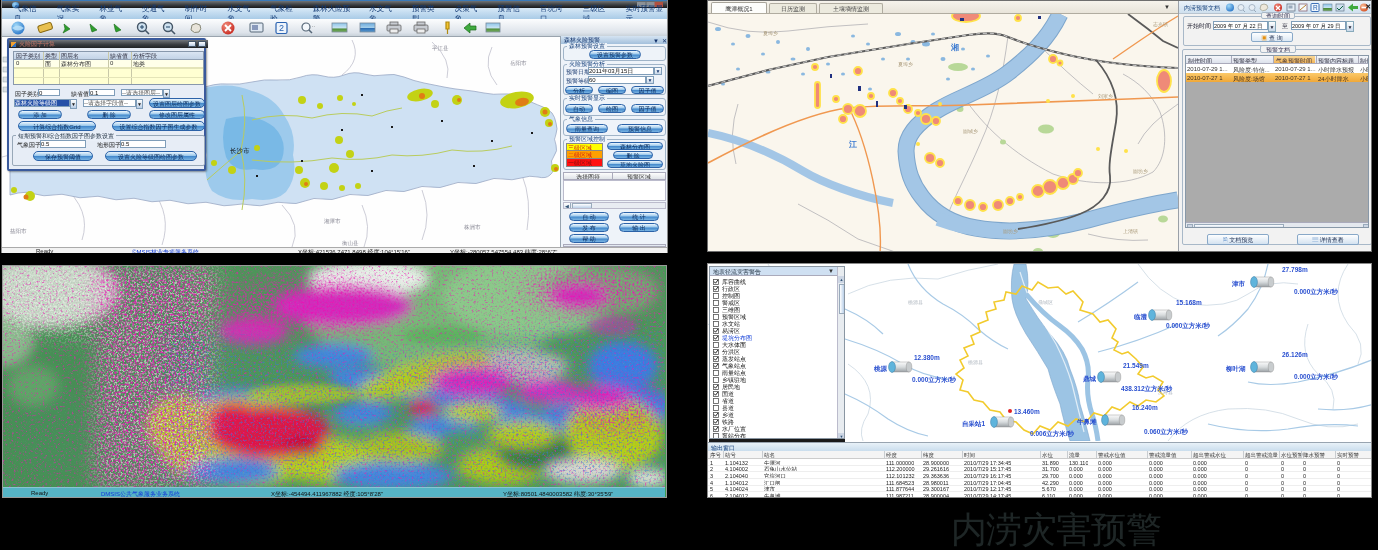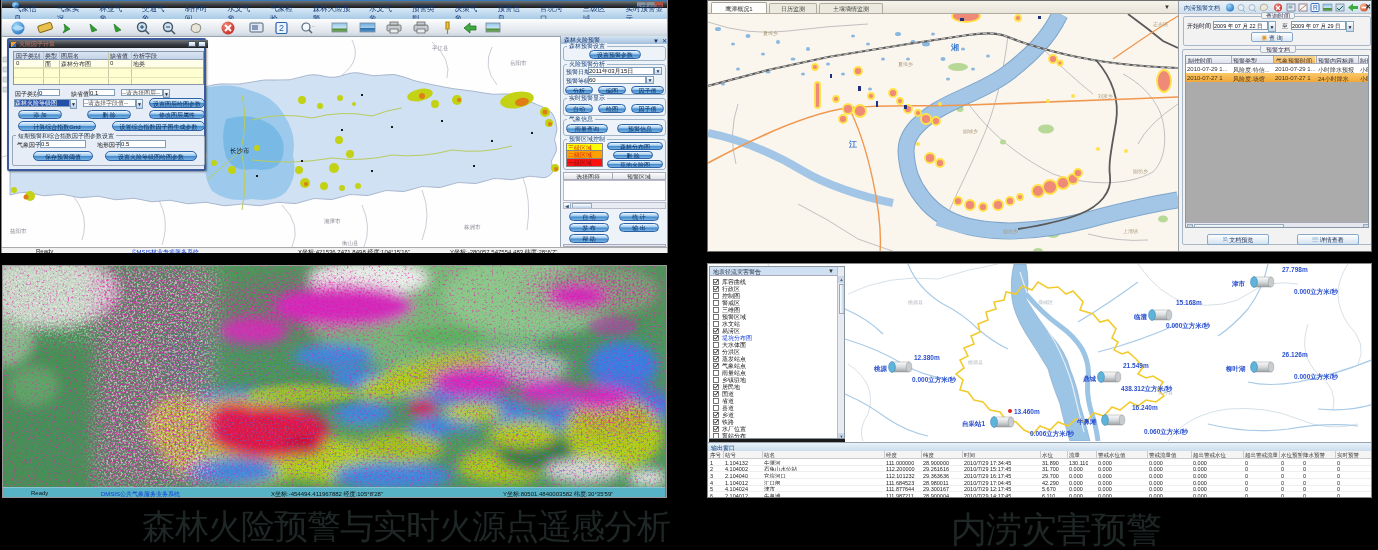--- a/index.html
+++ b/index.html
@@ -1036,14 +1036,13 @@
           <span class="a" style="left:390px;top:0.5px">0.000</span>
           <span class="a" style="left:441px;top:0.5px">0.000</span>
           <span class="a" style="left:485px;top:0.5px">0.000</span>
           <span class="a" style="left:537px;top:0.5px">0</span>
           <span class="a" style="left:573px;top:0.5px">0</span>
           <span class="a" style="left:595px;top:0.5px">0</span>
           <span class="a" style="left:629px;top:0.5px">0</span>
         </div>
   </div>
 </div>
-<div id="cap1" class="cap">森林火险预警与实时火源点遥感分析</div>
 <div id="cap2" class="cap">内涝灾害预警</div>
 </div>
 </body></html>

